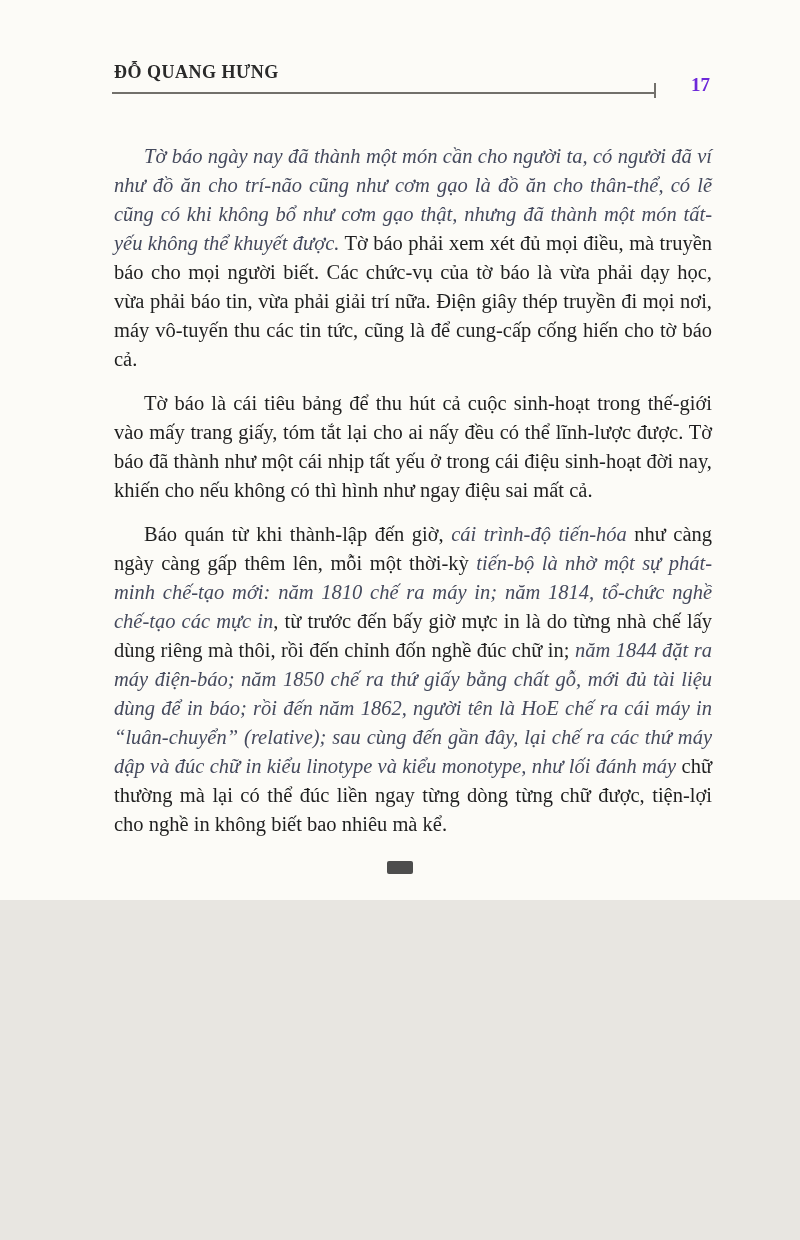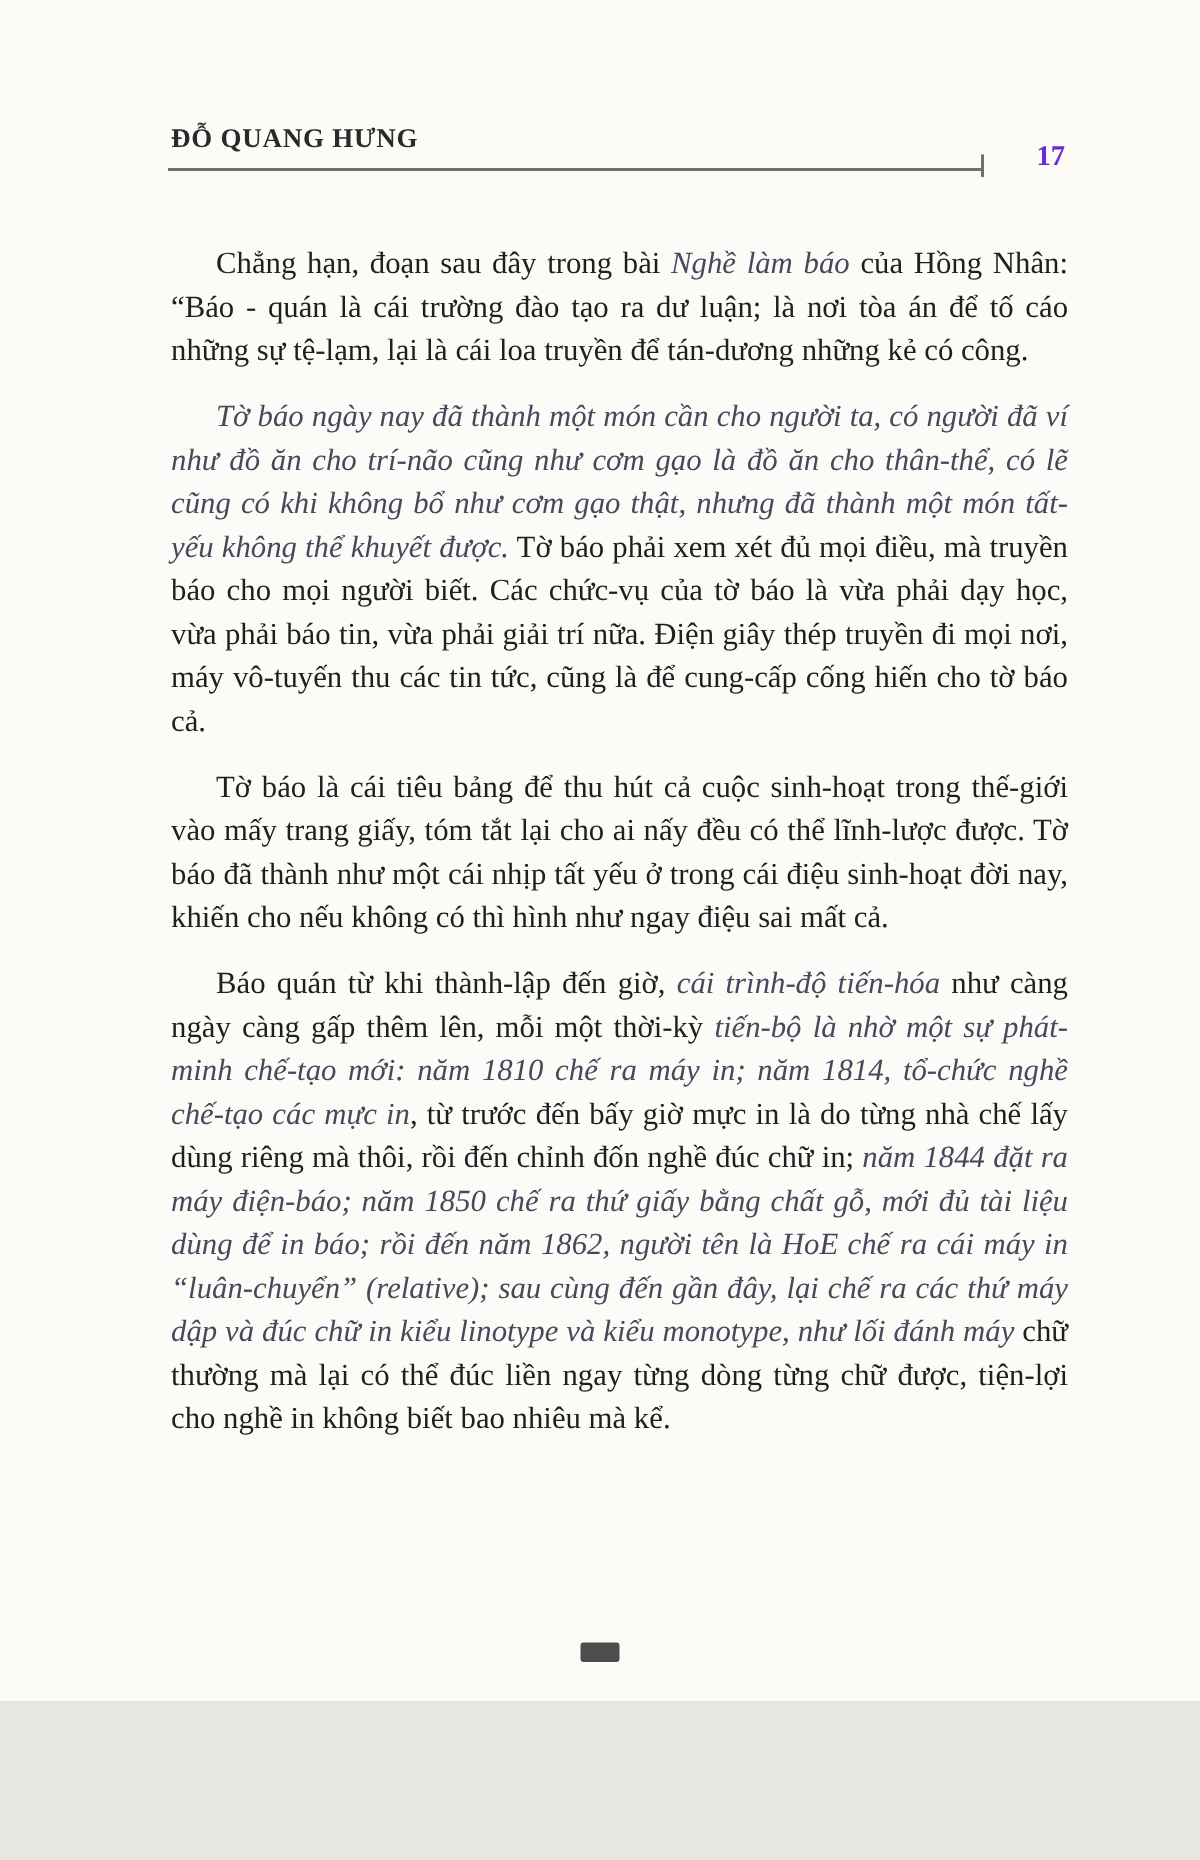--- a/index.html
+++ b/index.html
@@ -3,25 +3,25 @@
 <meta charset="utf-8">
 <style>
   html, body {
     margin: 0;
     padding: 0;
     background: #e8e6e1;
   }
   .page {
     position: relative;
     width: 800px;
-    height: 1134px;
+    height: 900px;
     margin: 0 auto;
     background: #fcfbf7;
     box-sizing: border-box;
-    padding: 82px 88px 0 114px;
+    padding: 62px 88px 0 114px;
     font-family: "Liberation Serif", "DejaVu Serif", serif;
     color: #1f1f1f;
     overflow: hidden;
   }
   .page-header {
     position: relative;
     height: 32px;
   }
   .author-name {
     font-size: 18px;
@@ -84,21 +84,20 @@
 <div class="page">
 
   <header class="page-header">
     <span class="author-name">ĐỖ QUANG HƯNG</span>
     <span class="header-rule"></span>
     <span class="header-tick"></span>
     <span class="page-number">17</span>
   </header>
 
   <main class="page-body">
-      <p><span>Chẳng hạn, đoạn sau đây trong bài </span><span class="it">Nghề làm báo</span><span> của Hồng Nhân: “Báo - quán là cái trường đào tạo ra dư luận; là nơi tòa án để tố cáo những sự tệ-lạm, lại là cái loa truyền để tán-dương những kẻ có công.</span></p>
       <p><span class="it">Tờ báo ngày nay đã thành một món cần cho người ta, có người đã ví như đồ ăn cho trí-não cũng như cơm gạo là đồ ăn cho thân-thể, có lẽ cũng có khi không bổ như cơm gạo thật, nhưng đã thành một món tất-yếu không thể khuyết được.</span><span> Tờ báo phải xem xét đủ mọi điều, mà truyền báo cho mọi người biết. Các chức-vụ của tờ báo là vừa phải dạy học, vừa phải báo tin, vừa phải giải trí nữa. Điện giây thép truyền đi mọi nơi, máy vô-tuyến thu các tin tức, cũng là để cung-cấp cống hiến cho tờ báo cả.</span></p>
       <p><span>Tờ báo là cái tiêu bảng để thu hút cả cuộc sinh-hoạt trong thế-giới vào mấy trang giấy, tóm tắt lại cho ai nấy đều có thể lĩnh-lược được. Tờ báo đã thành như một cái nhịp tất yếu ở trong cái điệu sinh-hoạt đời nay, khiến cho nếu không có thì hình như ngay điệu sai mất cả.</span></p>
       <p><span>Báo quán từ khi thành-lập đến giờ, </span><span class="it">cái trình-độ tiến-hóa</span><span> như càng ngày càng gấp thêm lên, mỗi một thời-kỳ </span><span class="it">tiến-bộ là nhờ một sự phát-minh chế-tạo mới: năm 1810 chế ra máy in; năm 1814, tổ-chức nghề chế-tạo các mực in</span><span>, từ trước đến bấy giờ mực in là do từng nhà chế lấy dùng riêng mà thôi, rồi đến chỉnh đốn nghề đúc chữ in; </span><span class="it">năm 1844 đặt ra máy điện-báo; năm 1850 chế ra thứ giấy bằng chất gỗ, mới đủ tài liệu dùng để in báo; rồi đến năm 1862, người tên là HoE chế ra cái máy in “luân-chuyển” (relative); sau cùng đến gần đây, lại chế ra các thứ máy dập và đúc chữ in kiểu linotype và kiểu monotype, như lối đánh máy</span><span> chữ thường mà lại có thể đúc liền ngay từng dòng từng chữ được, tiện-lợi cho nghề in không biết bao nhiêu mà kể.</span></p>
     </main>
 
   <div class="bottom-page-marker"></div>
 
 </div>
 
 </body></html>

